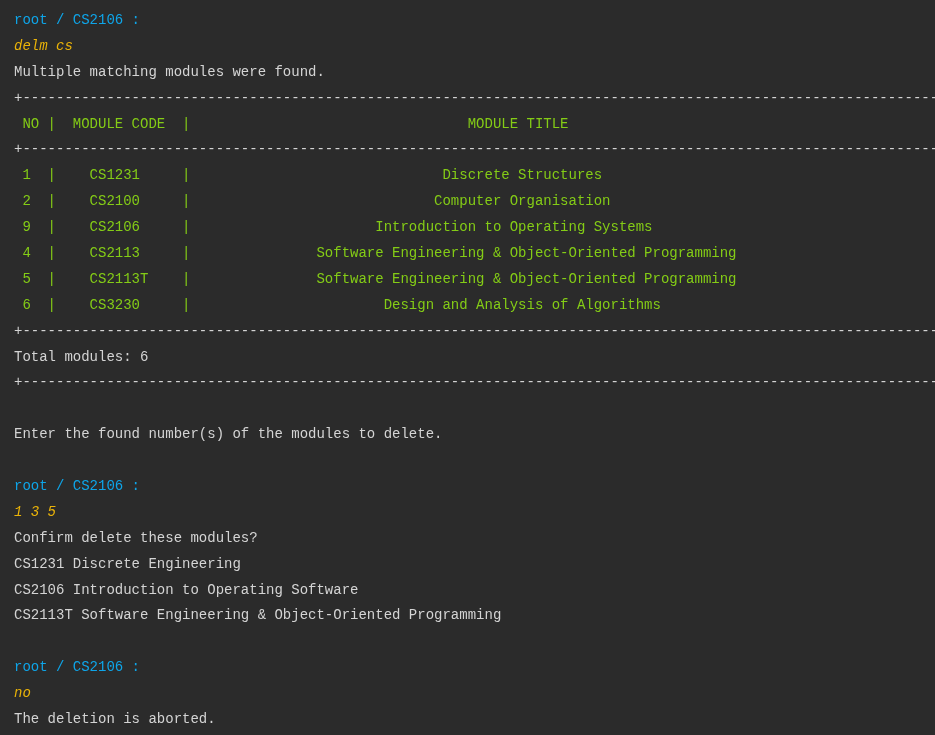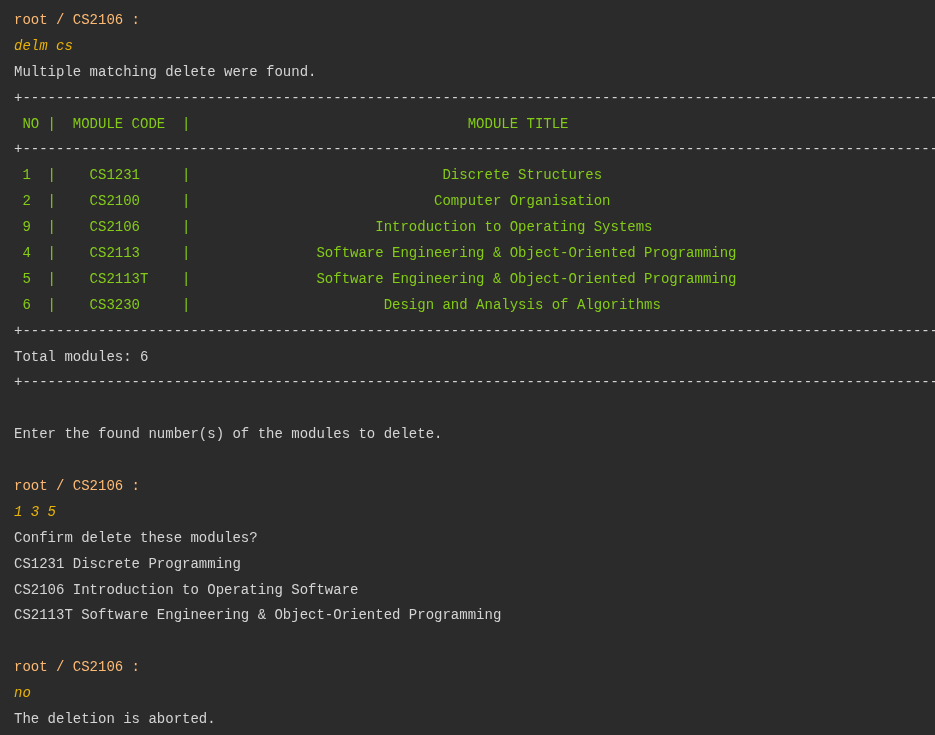--- a/index.html
+++ b/index.html
@@ -12,21 +12,21 @@
       color: #d4d4d4;
       font-family: 'Consolas', 'Courier New', monospace;
       font-size: 14px;
       line-height: 1.85;
       padding: 8px 14px;
       width: 935px;
       height: 735px;
       overflow: hidden;
     }
     .prompt {
-      color: #fdba74;
+      color: #0ea5e9;
     }
     .input-cmd {
       color: #eab308;
       font-style: italic;
     }
     .line {
       white-space: pre;
     }
     .table-border {
       white-space: pre;
@@ -35,38 +35,38 @@
     .table-row {
       white-space: pre;
       color: #84cc16;
     }
   </style>
 </head>
 <body>
 
 <div class="line prompt">root / CS2106 :</div>
 <div class="line input-cmd">delm cs</div>
-<div class="line">Multiple matching delete were found.</div>
+<div class="line">Multiple matching modules were found.</div>
 <div class="table-border">+--------------------------------------------------------------------------------------------------------------+</div>
 <div class="table-row"> NO |  MODULE CODE  |                                 MODULE TITLE                                              </div>
 <div class="table-border">+--------------------------------------------------------------------------------------------------------------+</div>
 <div class="table-row"> 1  |    CS1231     |                              Discrete Structures                                          </div>
 <div class="table-row"> 2  |    CS2100     |                             Computer Organisation                                         </div>
 <div class="table-row"> 9  |    CS2106     |                      Introduction to Operating Systems                                    </div>
 <div class="table-row"> 4  |    CS2113     |               Software Engineering &amp; Object-Oriented Programming                          </div>
 <div class="table-row"> 5  |    CS2113T    |               Software Engineering &amp; Object-Oriented Programming                          </div>
 <div class="table-row"> 6  |    CS3230     |                       Design and Analysis of Algorithms                                   </div>
 <div class="table-border">+--------------------------------------------------------------------------------------------------------------+</div>
 <div class="line">Total modules: 6</div>
 <div class="table-border">+--------------------------------------------------------------------------------------------------------------+</div>
 <div class="line">&nbsp;</div>
 <div class="line">Enter the found number(s) of the modules to delete.</div>
 <div class="line">&nbsp;</div>
 <div class="line prompt">root / CS2106 :</div>
 <div class="line input-cmd">1 3 5</div>
 <div class="line">Confirm delete these modules?</div>
-<div class="line">CS1231 Discrete Programming</div>
+<div class="line">CS1231 Discrete Engineering</div>
 <div class="line">CS2106 Introduction to Operating Software</div>
 <div class="line">CS2113T Software Engineering &amp; Object-Oriented Programming</div>
 <div class="line">&nbsp;</div>
 <div class="line prompt">root / CS2106 :</div>
 <div class="line input-cmd">no</div>
 <div class="line">The deletion is aborted.</div>
 
 </body></html>

